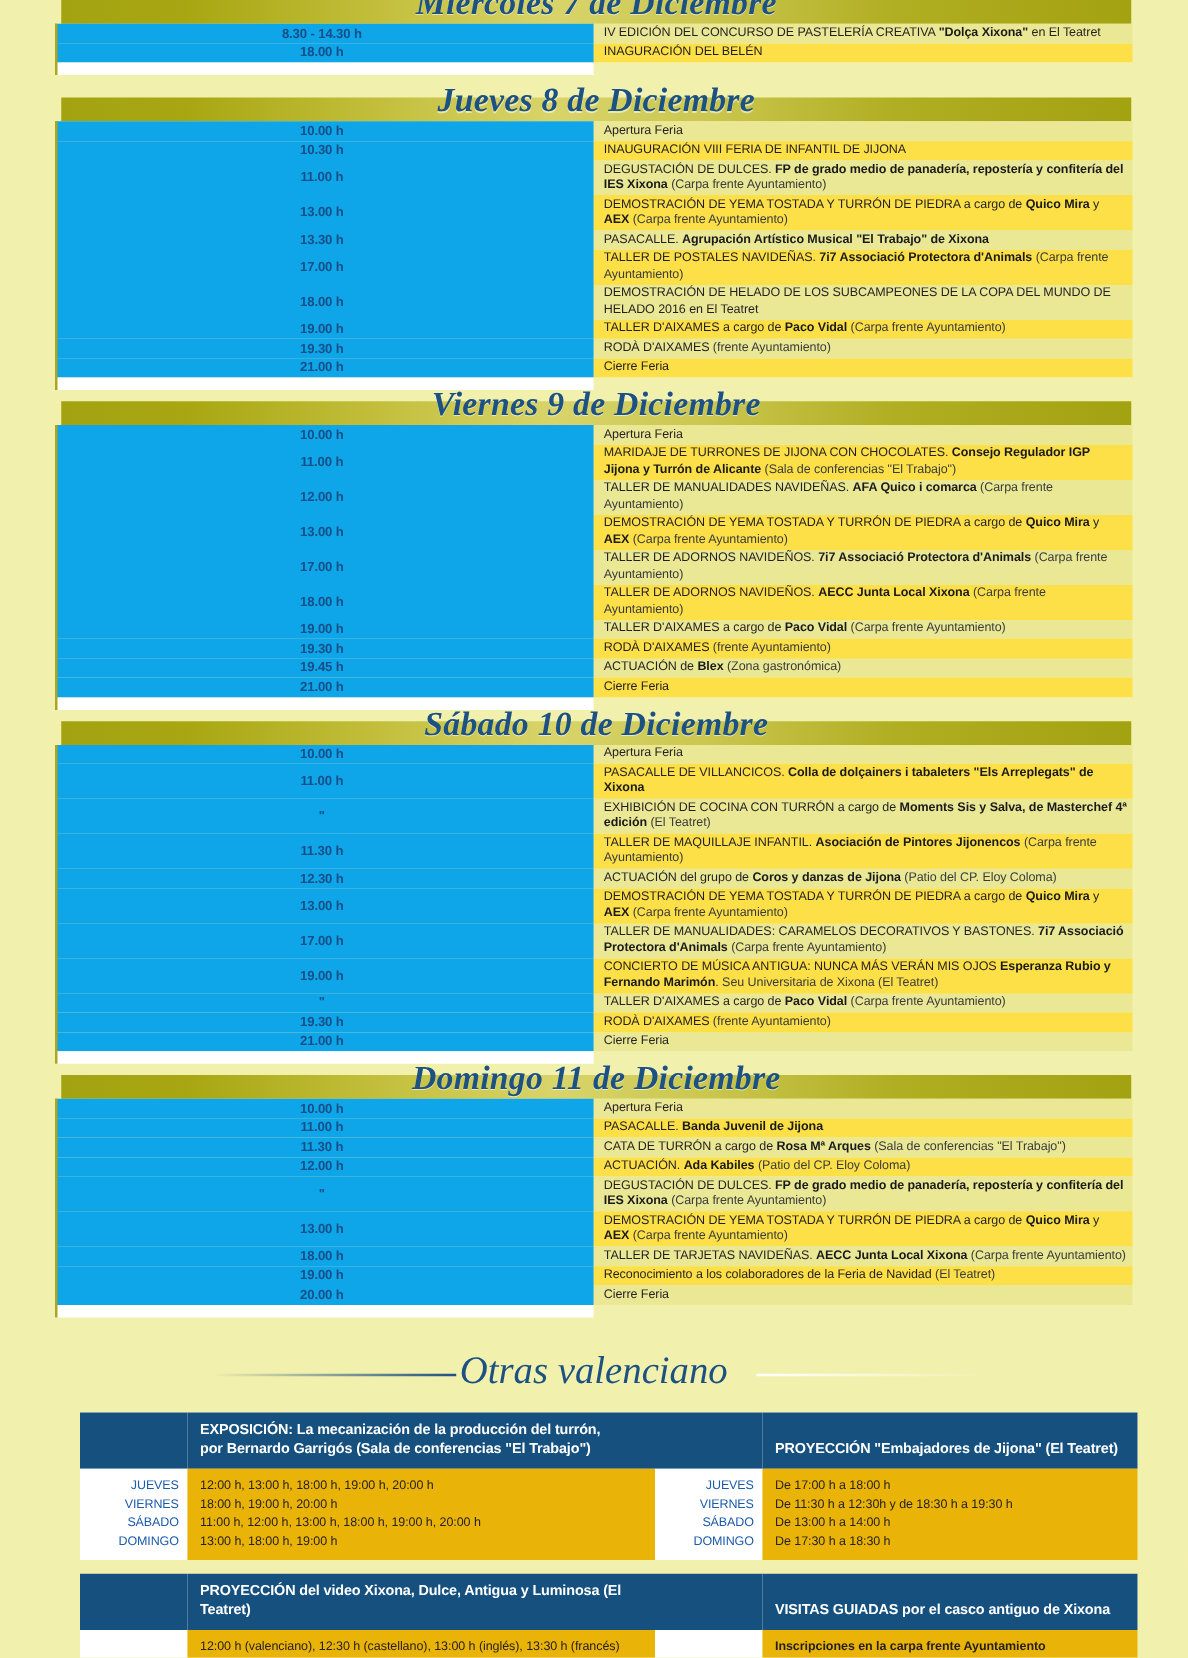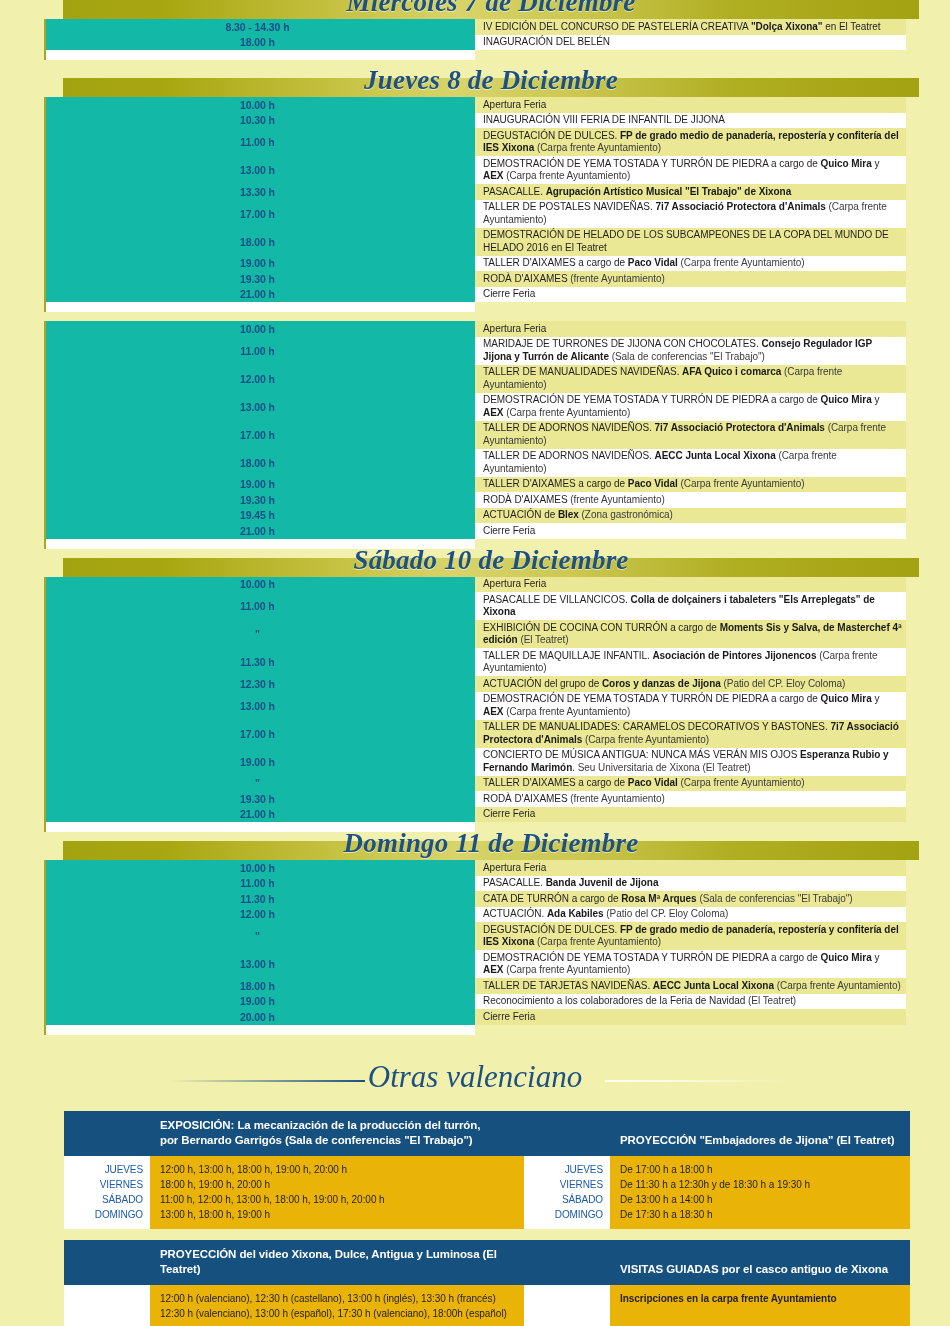--- a/index.html
+++ b/index.html
@@ -25,21 +25,21 @@
     position: relative;
     margin: 0 0 0 44px;
     width: 862px;
   }
   .day-block {
     position: relative;
   }
   .day-bar {
     position: relative;
     height: 19px;
-    margin-left: 19px;
+    margin-left: 5px;
     width: 856px;
     background: linear-gradient(to right,
       #a3a211 0%, #a8a712 12%, #c3bf3d 30%, #d8d46a 46%,
       #cbc750 60%, #b0ae22 78%, #a3a211 100%);
   }
   .day-title {
     position: absolute;
     left: 0;
     right: 0;
     top: -13px;
@@ -69,41 +69,41 @@
     width: 2px;
     background: #a9a722;
     z-index: 3;
   }
   .ev-row {
     display: table-row;
   }
   .ev-time {
     display: table-cell;
     width: 99px;
-    background: #14b8a6;
+    background: #0ea5e9;
     color: #164f86;
     font-weight: bold;
     font-size: 10.5px;
     text-align: center;
     vertical-align: middle;
     padding: 1.5px 4px 1.5px 0;
     white-space: nowrap;
     letter-spacing: -0.1px;
   }
   .ev-desc {
     display: table-cell;
     vertical-align: middle;
     font-size: 10px;
     padding: 1.5px 4px 1.5px 8px;
     color: #231f20;
     line-height: 1.25;
     letter-spacing: -0.05px;
   }
   .ev-row.odd .ev-desc { background: #eae894; }
-  .ev-row.even .ev-desc { background: #ffffff; }
+  .ev-row.even .ev-desc { background: #fde047; }
   .ev-desc b { font-weight: bold; color: #1a1a1a; }
   .ev-desc .dim { color: #3b3b3b; }
   .spacer-row .ev-time { background: #ffffff; height: 7px; }
   .spacer-row .ev-desc { background: #f2f0ad; height: 7px; }
   .gap-between { height: 18px; }
   .gap-small { height: 9px; }
 
   
   .otras-head {
     position: relative;
@@ -266,20 +266,23 @@
             <div class="ev-desc">Cierre Feria</div>
           </div>
           <div class="ev-row spacer-row">
             <div class="ev-time"></div>
             <div class="ev-desc"></div>
           </div>
         </div>
       </div>
       <div class="gap-small"></div>
       <div class="day-block">
+        <div class="day-bar">
+          <div class="day-title">Viernes 9 de Diciembre</div>
+        </div>
         <div class="day-table">
           <div class="left-rule"></div>
           <div class="ev-row odd">
             <div class="ev-time">10.00 h</div>
             <div class="ev-desc">Apertura Feria</div>
           </div>
           <div class="ev-row even">
             <div class="ev-time">11.00 h</div>
             <div class="ev-desc">MARIDAJE DE TURRONES DE JIJONA CON CHOCOLATES. <b>Consejo Regulador IGP Jijona y Turrón de Alicante</b> <span class="dim">(Sala de conferencias "El Trabajo")</span></div>
           </div>

